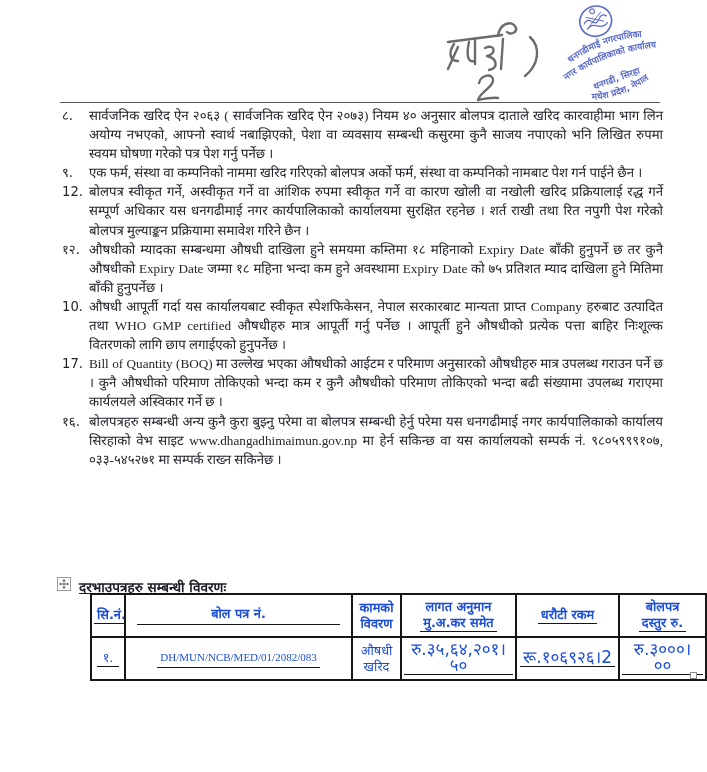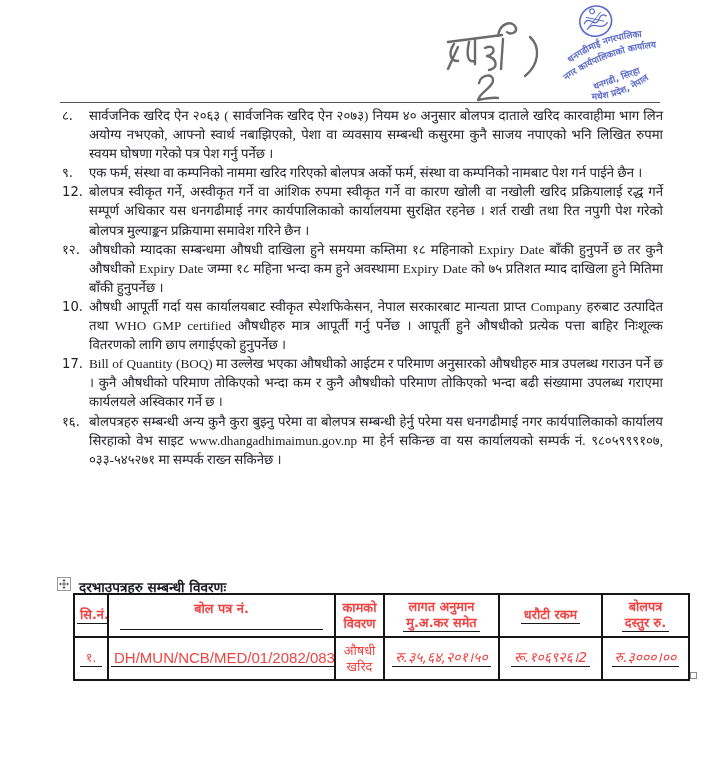--- a/index.html
+++ b/index.html
@@ -15,30 +15,30 @@
   .terms{position:absolute;left:62px;top:106px;width:601px;font-size:13.2px;line-height:19.1px;}
   .term{display:flex;}
   .term .num{flex:0 0 27px;width:27px;}
   .term .txt{flex:1;text-align:justify;font-family:Liberation Serif, serif;}
 
   
   .move-handle{position:absolute;left:57px;top:577px;width:14px;height:14px;border:1px solid #9b9b9b;
                background:#fafafa;display:flex;align-items:center;justify-content:center;box-sizing:border-box;}
   .section-heading{position:absolute;left:79px;top:577px;font-size:13.6px;font-weight:bold;
                    text-decoration:underline;color:#1d1d26;}
-  .tender-table{position:absolute;left:73px;top:593px;width:615px;border-collapse:collapse;
-                table-layout:fixed;font-size:12.8px;color:#ef4444;}
+  .tender-table{position:absolute;left:90px;top:593px;width:615px;border-collapse:collapse;
+                table-layout:fixed;font-size:12.8px;color:#1d4ed8;}
   .tender-table th,.tender-table td{border:2px solid #161616;text-align:center;vertical-align:middle;
                 padding:2px 2px;overflow:hidden;}
   .tender-table th{font-weight:bold;line-height:15.5px;height:37px;}
   .tender-table td{line-height:15.5px;height:37px;}
   .ul{display:inline-block;border-bottom:1.5px solid #161616;padding:0 3px 1px 3px;}
-  .ul-wide{display:block;margin:0 9px;border-bottom:1.5px solid #161616;padding-bottom:12px;}
-  .latin{font-family:Liberation Sans, sans-serif;font-size:15px;letter-spacing:0px;}
-  .amount{font-size:14px;font-style:italic;}
+  .ul-wide{display:block;margin:0 9px;border-bottom:1.5px solid #161616;padding-bottom:2px;}
+  .latin{font-family:Liberation Serif, serif;font-size:11px;letter-spacing:0px;}
+  .amount{font-size:17px;}
   .resize-handle{position:absolute;left:690px;top:672px;width:7px;height:7px;background:#ffffff;
                  border:1px solid #8b8b8b;box-sizing:border-box;}
 </style>
 </head>
 <body>
 
 <div class="page">
 
   <div class="signature-wrap">
     <svg width="135" height="96" viewBox="0 0 135 96">

